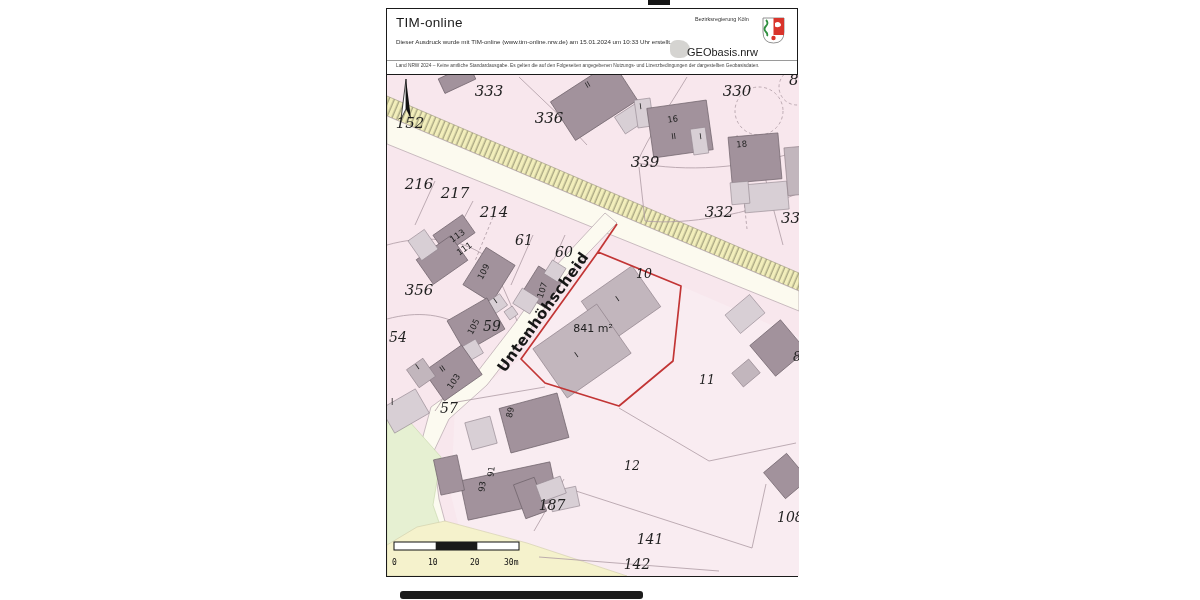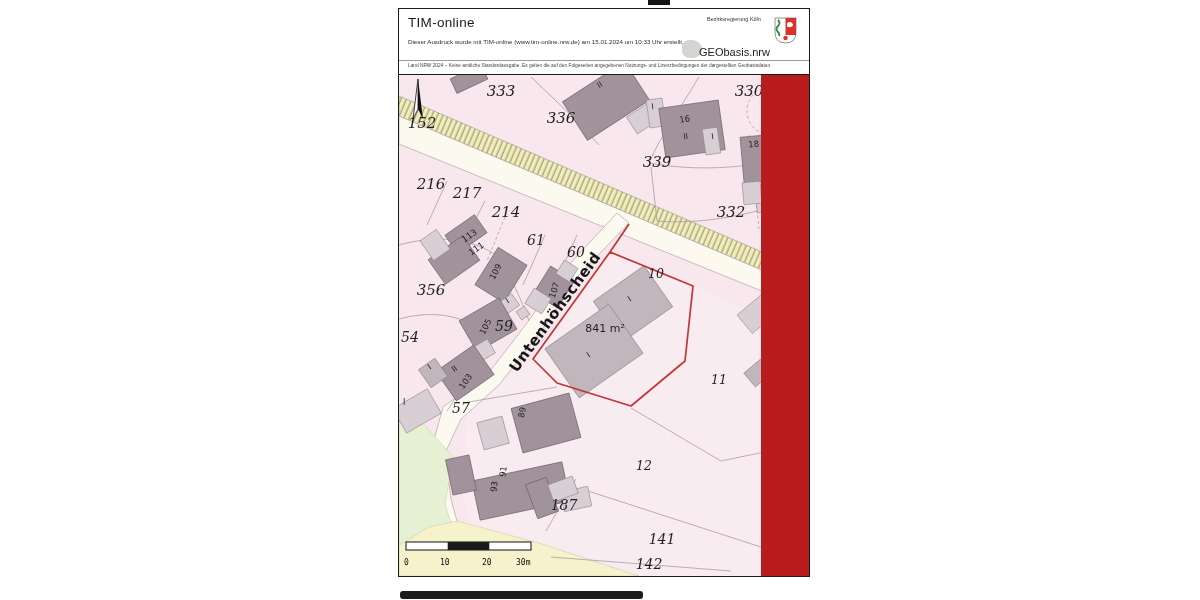--- a/index.html
+++ b/index.html
@@ -1,34 +1,34 @@
 <!DOCTYPE html>
 <html><head>
 <meta charset="utf-8">
 <style>
   html,body{margin:0;padding:0;background:#fff;}
   #stage{position:relative;width:1200px;height:600px;background:#fff;overflow:hidden;
          font-family:"Liberation Sans", sans-serif;}
-  #page{position:absolute;left:398px;top:8px;width:412px;height:569px;background:#b91c1c;
+  #page{position:absolute;left:386px;top:8px;width:412px;height:569px;background:#f9a8d4;
         border:1.6px solid #1a1a1a;box-sizing:border-box;}
   
   #hdr{position:absolute;left:0;top:0;width:100%;height:66px;background:#fff;
        border-bottom:1.2px solid #1a1a1a;box-sizing:border-box;}
   #hdr .title{position:absolute;left:9px;top:6px;font-size:13.5px;color:#1a1a1a;letter-spacing:.3px;}
   #hdr .note{position:absolute;left:9px;top:28px;width:280px;font-size:6.2px;line-height:1.5;color:#2d2d2d;}
   #hdr .discl{position:absolute;left:0;top:51px;width:100%;border-top:.8px solid #9a9a9a;
               padding:2px 9px 0 9px;box-sizing:border-box;font-size:4.8px;color:#444;white-space:nowrap;overflow:hidden;}
   #hdr .agency{position:absolute;left:300px;top:7px;width:70px;text-align:center;font-size:5.5px;color:#333;}
   #hdr .geologo{position:absolute;left:300px;top:37px;font-size:11px;color:#1c1c1c;}
   #hdr .geologo b{font-weight:normal;}
   #hdr .blob{position:absolute;left:283px;top:31px;width:20px;height:18px;background:#c7c5c2;
              opacity:.75;border-radius:40% 60% 55% 45%;}
   #hdr .shield{position:absolute;left:375px;top:8px;}
   
-  #mapwrap{position:absolute;left:0;top:66px;width:362px;height:501px;overflow:hidden;}
+  #mapwrap{position:absolute;left:0;top:66px;width:412px;height:501px;overflow:hidden;}
   svg{display:block;}
   .bl{fill:none;stroke:#ad9ba3;stroke-width:.8;}
   .bld{fill:none;stroke:#ad9ba3;stroke-width:.8;stroke-dasharray:3 2.4;}
   .bd{fill:#a2929c;stroke:#6f636b;stroke-width:.7;}   
   .bm{fill:#c2b6bd;stroke:#8a7d85;stroke-width:.6;}   
   .bli{fill:#d8cfd5;stroke:#938790;stroke-width:.6;}  
   .plabel{font:italic 14px "DejaVu Serif", serif;fill:#1f1f1f;}
   .plabel-lg{font:italic 15px "DejaVu Serif", serif;fill:#1f1f1f;}
   .plabel-sm{font:italic 12.5px "DejaVu Serif", serif;fill:#1f1f1f;}
   .hnum{font:8.5px "DejaVu Sans", sans-serif;fill:#232323;}

